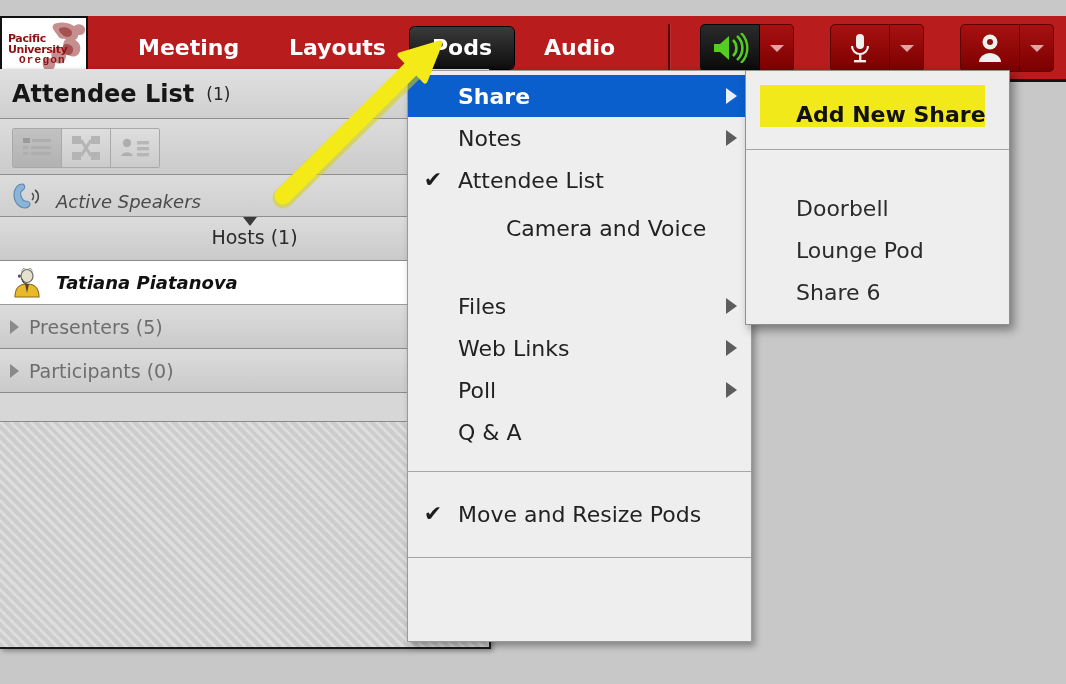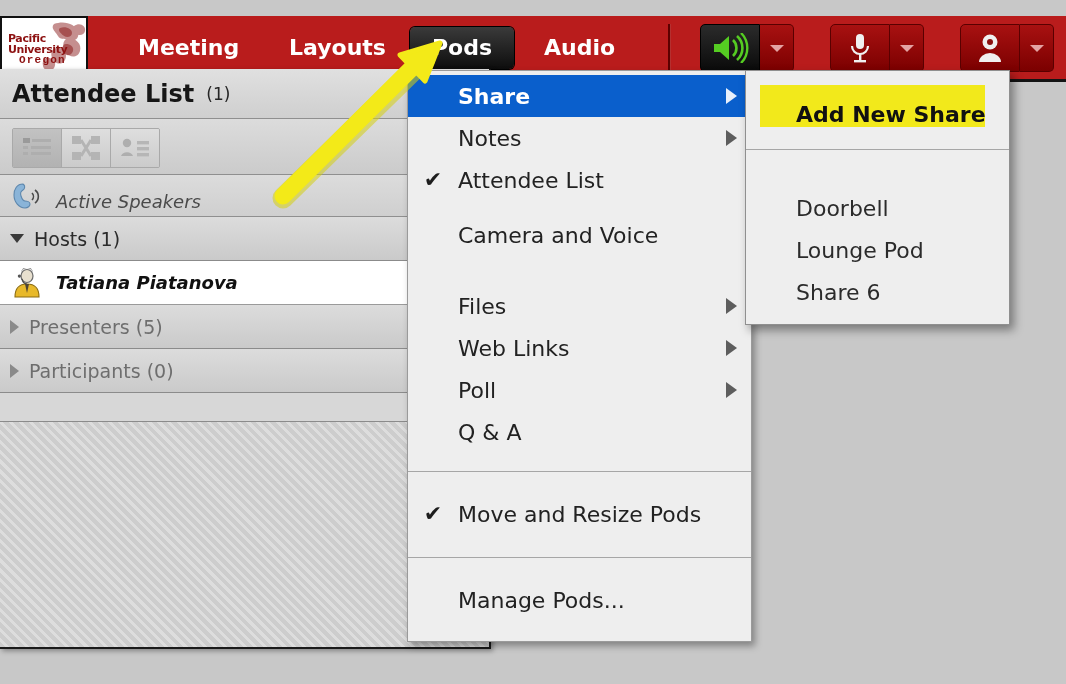--- a/index.html
+++ b/index.html
@@ -326,21 +326,21 @@
 
     <div class="row-speaker">
       <svg width="30" height="26" viewBox="0 0 30 26">
         <path d="M11 1 C5 1 2 6 2 12 C2 19 7 25 13 25 C16 25 18 23 18 21 C18 19 15 18 13 18 C11 18 10 16 9 13 C8 10 9 8 11 7 C13 6 13 3 12 2 Z" fill="#8ab4d8" stroke="#5d87ad" stroke-width="1.1"></path>
         <path d="M20 10 a5 5 0 0 1 0 7" stroke="#4a4a4a" stroke-width="1.6" fill="none"></path>
         <path d="M23 7 a8 8 0 0 1 0 13" stroke="#4a4a4a" stroke-width="1.6" fill="none"></path>
       </svg>
       <span class="lbl">Active Speakers</span>
     </div>
 
-    <div class="grp-row" style="top:148px;">
+    <div class="grp-row" style="top:148px;flex-direction:column;">
       <span class="tri down"></span>
       <span class="nm">Hosts (1)</span>
     </div>
 
     <div class="att-row" style="top:192px;">
       <svg width="30" height="30" viewBox="0 0 30 30">
         <ellipse cx="15" cy="8" rx="6" ry="6.5" fill="#e8e0cf" stroke="#6a6a6a" stroke-width="1.2"></ellipse>
         <path d="M9 6 a6 6 0 0 1 12 0 l0 -1 a6 6 0 0 0 -12 0 z" fill="#8b8b8b"></path>
         <path d="M3 29 C3 20 8 16 15 16 C22 16 27 20 27 29 z" fill="#e8b92a" stroke="#8c6c10" stroke-width="1.1"></path>
         <path d="M13 16 L15 25 L17 16 z" fill="#4e4433"></path>
@@ -375,21 +375,21 @@
       <span class="chk"></span>
       <span class="lab">Notes</span>
       <span class="sub-arrow"></span>
     </div>
 
     <div class="mi" style="top:88px;">
       <span class="chk">✔</span>
       <span class="lab">Attendee List</span>
     </div>
 
-    <div class="mi" style="top:143px;">
+    <div class="mi" style="top:136px;padding-left:48px;">
       <span class="chk"></span>
       <span class="lab">Camera and Voice</span>
     </div>
 
 
     <div class="mi" style="top:214px;">
       <span class="chk"></span>
       <span class="lab">Files</span>
       <span class="sub-arrow"></span>
     </div>
@@ -413,24 +413,20 @@
 
     <div class="msep" style="top:400px;"></div>
 
     <div class="mi" style="top:422px;">
       <span class="chk">✔</span>
       <span class="lab">Move and Resize Pods</span>
     </div>
 
     <div class="msep" style="top:486px;"></div>
 
-    <div class="mi" style="top:508px;">
-      <span class="chk"></span>
-      <span class="lab">Manage Pods...</span>
-    </div>
   </div>
 
   <div class="submenu">
 
     <div class="smi addnew" style="top:12px;">
       <span class="hlbox"></span>
       <span class="lab">Add New Share</span>
     </div>
 
     <div class="msep" style="top:78px;"></div>

